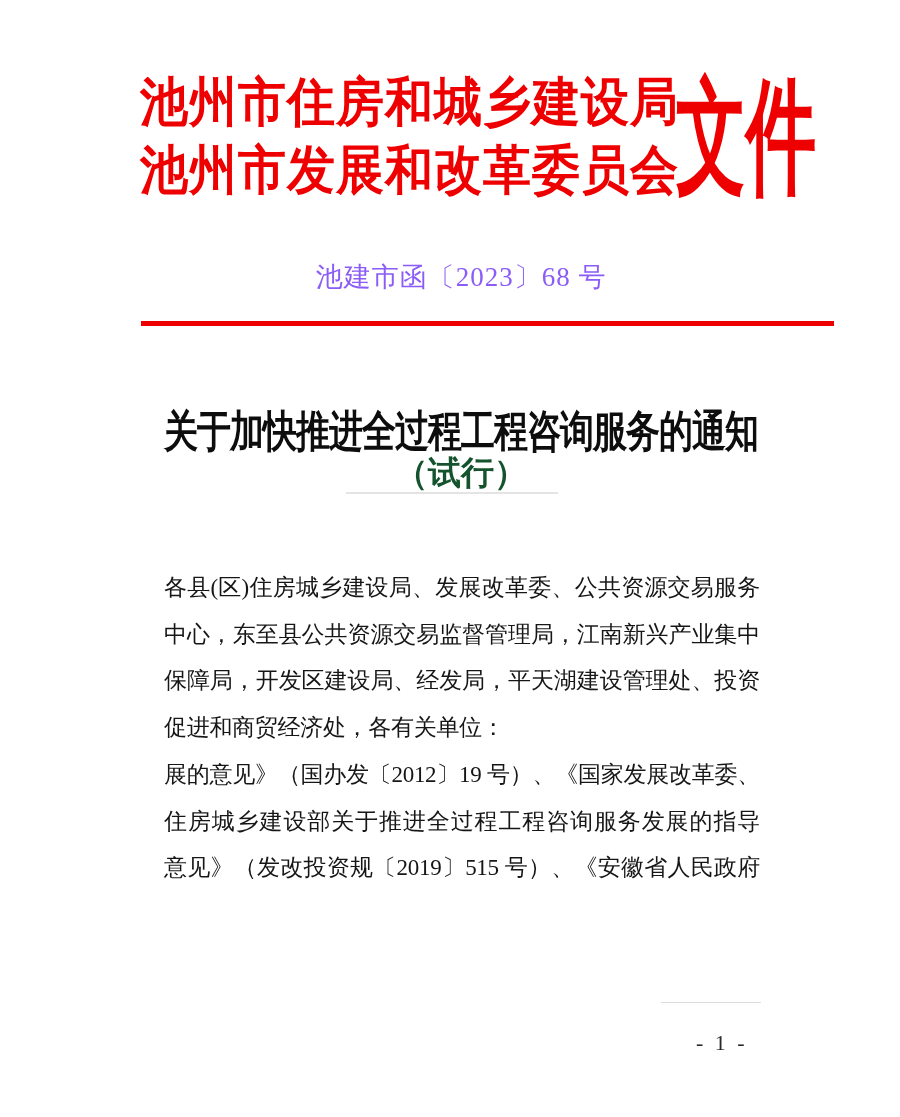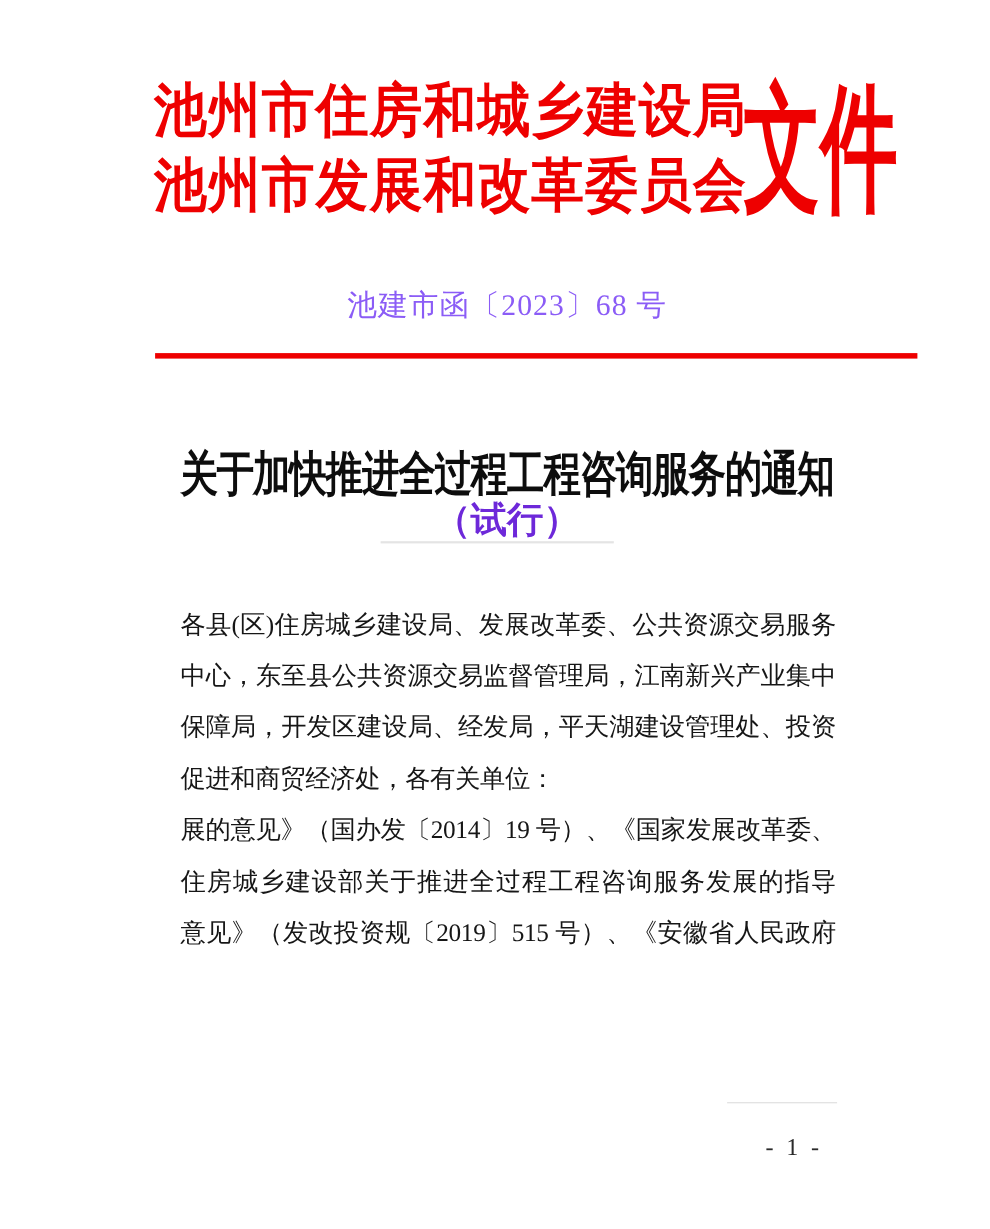--- a/index.html
+++ b/index.html
@@ -78,36 +78,36 @@
     transform-origin: top center;
   }
   .title-sub {
     position: absolute;
     left: 128px;
     top: 451px;
     width: 594px;
     text-align: center;
     font-size: 33px;
     font-weight: bold;
-    color: #6d28d9;
+    color: #14532d;
     white-space: nowrap;
   }
   .subtitle-underline {
     position: absolute;
     left: 310px;
     top: 492px;
     width: 212px;
     height: 2px;
     background: #e4e4e4;
   }
   
   .body-block {
     position: absolute;
     left: 128px;
-    top: 545px;
+    top: 565px;
     width: 596px;
     font-size: 23px;
     line-height: 46.7px;
     letter-spacing: -0.3px;
     color: #161616;
   }
   .body-line {
     text-align: justify;
     text-align-last: justify;
   }
@@ -157,21 +157,21 @@
 
   <div class="title-sub">（试行）</div>
 
   <div class="subtitle-underline"></div>
 
   <div class="body-block">
     <div class="body-line">各县(区)住房城乡建设局、发展改革委、公共资源交易服务</div>
     <div class="body-line">中心，东至县公共资源交易监督管理局，江南新兴产业集中</div>
     <div class="body-line">保障局，开发区建设局、经发局，平天湖建设管理处、投资</div>
     <div class="body-line short">促进和商贸经济处，各有关单位：</div>
-    <div class="body-line">展的意见》（国办发〔2014〕19 号）、《国家发展改革委、</div>
+    <div class="body-line">展的意见》（国办发〔2012〕19 号）、《国家发展改革委、</div>
     <div class="body-line">住房城乡建设部关于推进全过程工程咨询服务发展的指导</div>
     <div class="body-line">意见》（发改投资规〔2019〕515 号）、《安徽省人民政府</div>
   </div>
 
   <div class="scan-artifact-line"></div>
 
   <div class="page-number">- 1 -</div>
 
 </div>
 

